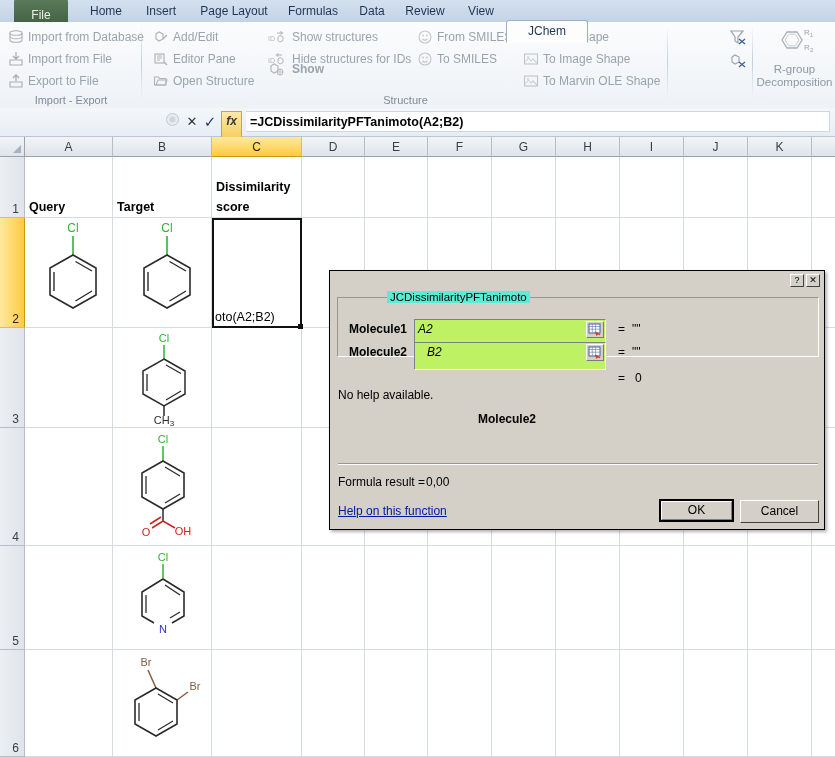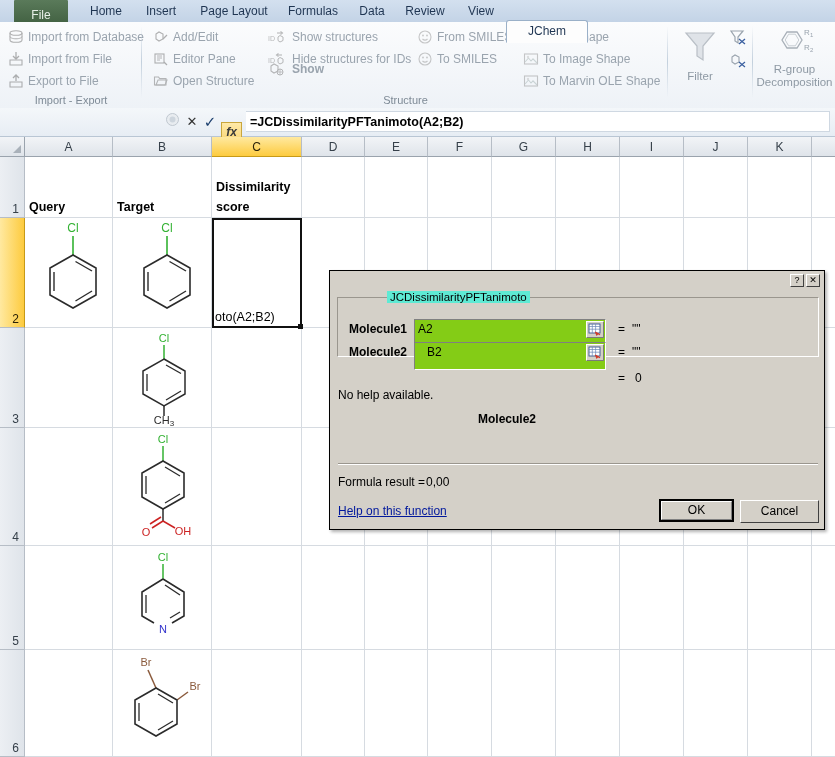--- a/index.html
+++ b/index.html
@@ -77,21 +77,21 @@
   .nbarrow{
     position:absolute;right:6px;top:9px;
     width:0;height:0;border-left:4px solid transparent;
     border-right:4px solid transparent;border-top:4px solid #55606b;
   }
   .fbtn{
     position:absolute;top:4px;width:18px;height:19px;
     text-align:center;line-height:19px;font-size:13px;cursor:default;
   }
   .fxbtn{
-    position:absolute;left:221px;top:14px;width:21px;height:27px;
+    position:absolute;left:221px;top:3px;width:21px;height:27px;
     background:linear-gradient(#ffe9a8,#f7cf63);
     border:1px solid #c9a63c;box-sizing:border-box;
     text-align:center;line-height:19px;
     font-style:italic;font-weight:bold;font-size:12px;color:#3a3a3a;
   }
   .finput{
     position:absolute;left:246px;top:3px;width:584px;height:21px;
     background:#fff;border:1px solid #cfd8e2;border-left:none;
     box-sizing:border-box;line-height:21px;padding-left:4px;
     font-size:12.5px;font-weight:bold;color:#000;
@@ -174,24 +174,25 @@
     position:absolute;left:7px;top:26px;width:482px;height:60px;
     border:1px solid #fff;border-top-color:#9a968e;border-left-color:#9a968e;
     box-sizing:border-box;
   }
   .fslegend{
     position:absolute;left:14px;top:20px;background:#5eead4;
     padding:0 3px;font-size:11.5px;color:#000;margin-left:43px;
   }
   .arglabel{position:absolute;font-weight:bold;font-size:12px;color:#000;}
   .arginput{
-    position:absolute;height:28px;background:#84cc16;
+    position:absolute;height:28px;background:#bef264;
     border:1px solid #808080;border-right-color:#fff;border-bottom-color:#fff;
     box-sizing:border-box;font-size:12px;line-height:18px;padding-left:3px;
     color:#000;
+    font-style:italic;
   }
   .collapsebtn{
     position:absolute;top:1px;right:1px;width:18px;height:17px;
     background:#d4d0c8;border:1px solid #fff;border-right-color:#7b7b7b;
     border-bottom-color:#7b7b7b;box-sizing:border-box;
   }
   .eqsign{position:absolute;font-size:12px;color:#000;}
   .eqval{position:absolute;font-size:12px;color:#000;}
   .helptext{position:absolute;font-size:12px;color:#000;}
   .argname{position:absolute;font-weight:bold;font-size:12px;color:#000;}
@@ -381,28 +382,20 @@
             </svg>
         </span>
         <span>To Marvin OLE Shape</span>
       </div>
 
       <div class="glabel" style="text-align:center;">Structure</div>
       <div class="sep"></div>
     </div>
 
     <div class="rgroup" style="left:669px;width:84px;">
-      <div class="bigitem" style="left:8px;top:6px;width:46px;">
-        <span>
-          <svg width="40" height="38" viewBox="0 0 40 38">
-              <path d="M6 5h28l-11 13v14l-6-4V18z" fill="#dfe3e8" stroke="#b9bfc6" stroke-width="1.2"></path>
-            </svg>
-        </span>
-        <div style="margin-top:1px;">Filter</div>
-      </div>
       <div class="bigitem" style="left:58px;top:6px;width:22px;">
         <span>
           <svg width="20" height="18" viewBox="0 0 20 18">
               <path d="M3 3h12l-5 6v6l-3-2V9z" fill="none" stroke="#9aa4ae" stroke-width="1.2"></path>
               <path d="M11 11l6 5M17 11l-6 5" stroke="#3a5fa0" stroke-width="1.3"></path>
             </svg>
         </span>
       </div>
       <div class="bigitem" style="left:58px;top:30px;width:22px;">
         <span>

